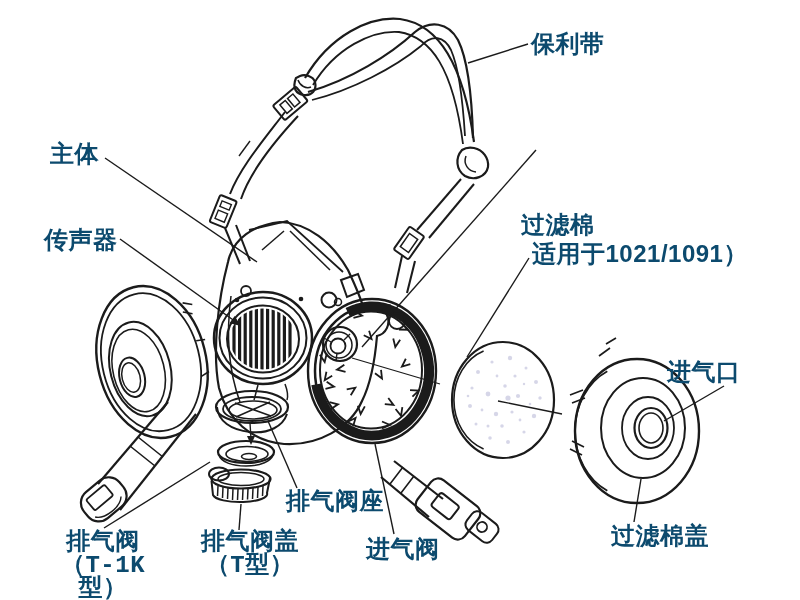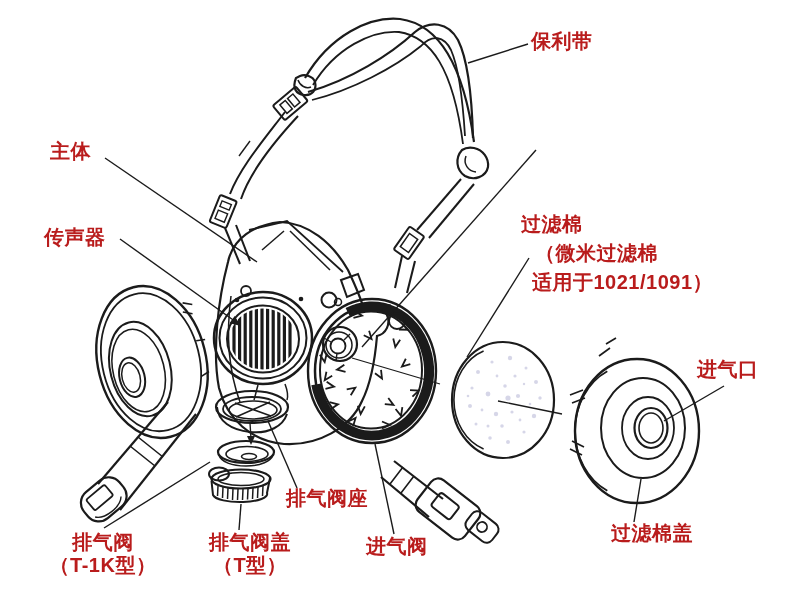--- a/index.html
+++ b/index.html
@@ -1,29 +1,29 @@
 <!DOCTYPE html>
 <html><head>
 <meta charset="utf-8">
 <style>
   html,body{margin:0;padding:0;background:#ffffff;}
   .stage{position:relative;width:800px;height:600px;background:#ffffff;overflow:hidden;
          font-family:"Liberation Sans","DejaVu Sans",sans-serif;}
   .stage svg{position:absolute;left:0;top:0;}
-  .lbl{position:absolute;font-weight:bold;font-size:20px;line-height:1.15;color:#b91c1c;
+  .lbl{position:absolute;font-weight:bold;font-size:24px;line-height:1.15;color:#0c4a6e;
        white-space:nowrap;letter-spacing:0.5px;}
-  .lbl-center{text-align:center;white-space:normal;}
+  .lbl-center{text-align:center;white-space:normal;font-family:Liberation Mono, monospace;}
   #lbl-main-body{left:50px;top:140px;}
   #lbl-voice{left:44px;top:226px;}
   #lbl-headband{left:531px;top:30px;}
   #lbl-seal-ring{left:541px;top:117px;}
   #lbl-filter{left:521px;top:210px;line-height:29px;}
   #lbl-filter .ind1{margin-left:14px;}
   #lbl-filter .ind2{margin-left:11px;}
-  #lbl-air-inlet{left:697px;top:358px;}
+  #lbl-air-inlet{left:667px;top:358px;}
   #lbl-cover{left:611px;top:522px;}
   #lbl-intake{left:366px;top:535px;}
   #lbl-seat{left:286px;top:487px;text-align:center;}
   #lbl-exhaust-valve{left:38px;top:531px;width:130px;line-height:23px;}
   #lbl-exhaust-cover{left:186px;top:531px;width:128px;line-height:23px;}
   .ink{stroke:#1b1b1b;fill:none;}
 </style>
 </head>
 <body>
 
@@ -273,21 +273,20 @@
   <polygon points="241,326 229.5,323.2 234.7,315.9" fill="#1b1b1b"></polygon>
   <polygon points="251,445 247,436 255,436" fill="#1b1b1b"></polygon>
 </svg>
 
   <div class="lbl" id="lbl-main-body">主体</div>
   <div class="lbl" id="lbl-voice">传声器</div>
   <div class="lbl" id="lbl-headband">保利带</div>
 
   <div class="lbl" id="lbl-filter">
     <div>过滤棉</div>
-    <div class="ind1">（微米过滤棉</div>
     <div class="ind2">适用于1021/1091）</div>
   </div>
 
   <div class="lbl" id="lbl-air-inlet">进气口</div>
   <div class="lbl" id="lbl-cover">过滤棉盖</div>
   <div class="lbl" id="lbl-intake">进气阀</div>
   <div class="lbl" id="lbl-seat">排气阀座</div>
 
   <div class="lbl lbl-center" id="lbl-exhaust-valve">
     <div>排气阀</div>

